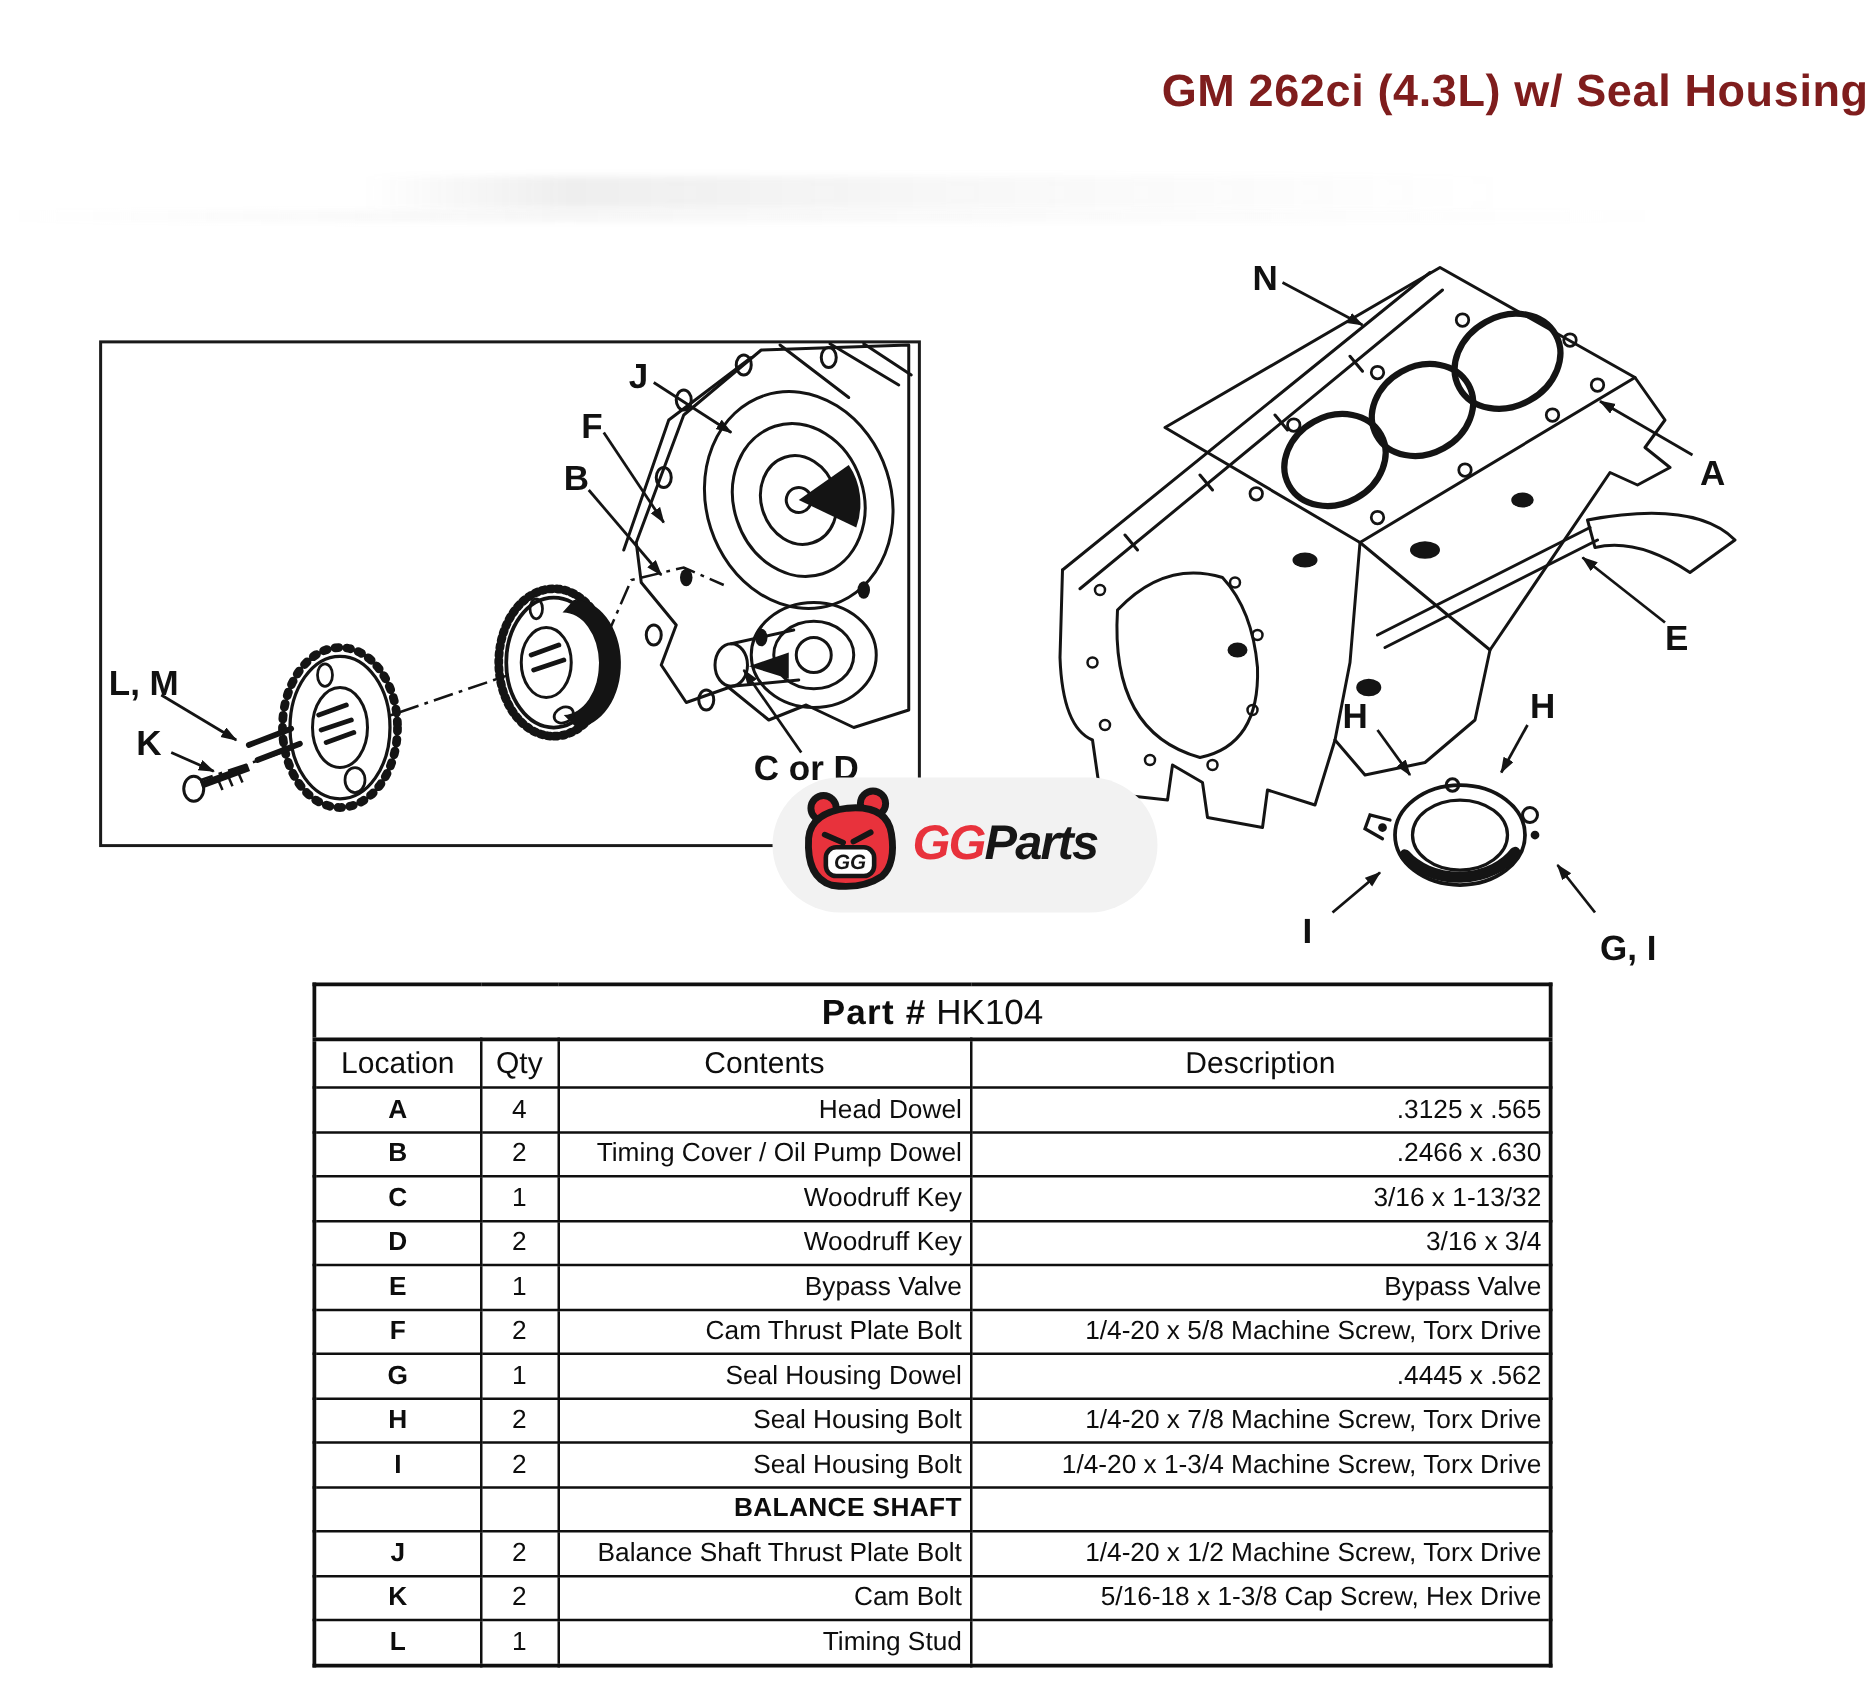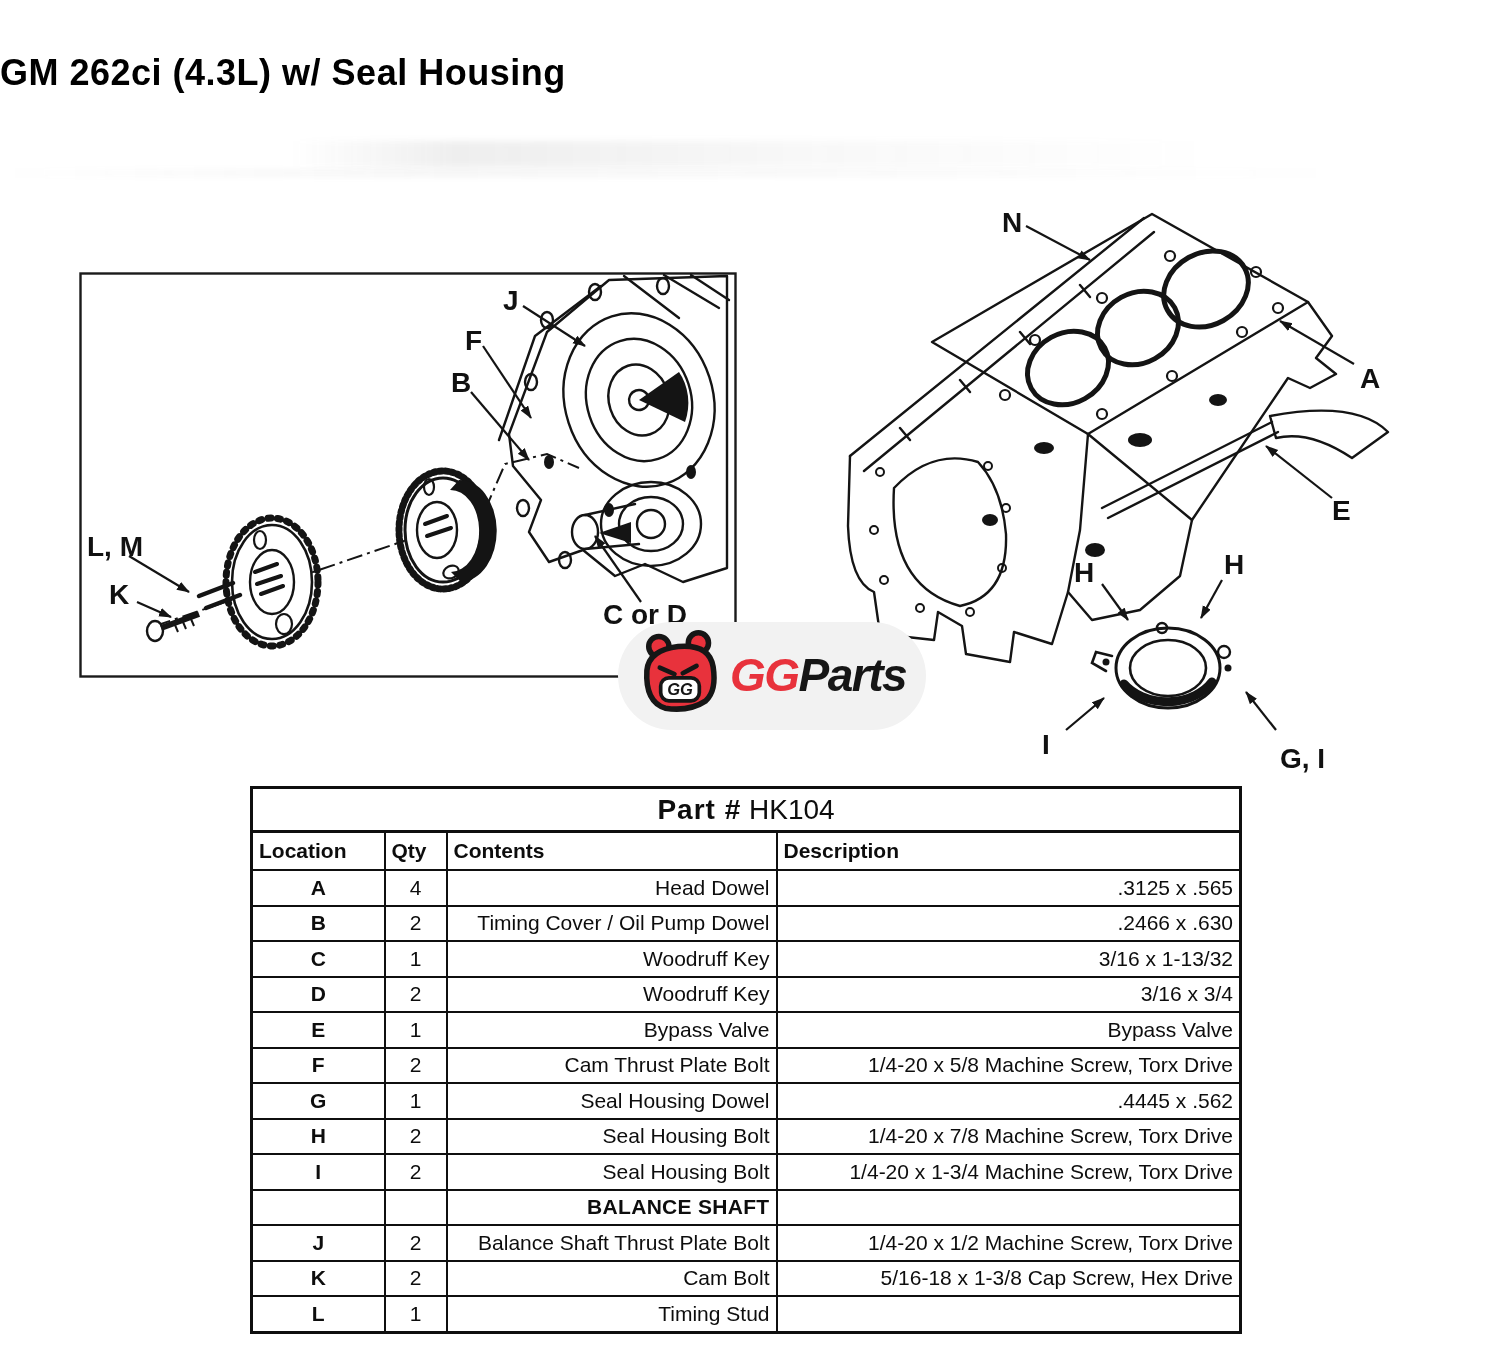--- a/index.html
+++ b/index.html
@@ -1,50 +1,50 @@
 <!DOCTYPE html>
 <html><head>
 <meta charset="utf-8">
 <style>
   html,body{margin:0;padding:0;background:#ffffff;}
   #page{position:relative;width:1495px;height:1350px;background:#ffffff;overflow:hidden;
         font-family:"Liberation Sans",sans-serif;color:#0d0d0d;}
   
-  .doc-title{position:absolute;top:50px;left:0;width:100%;text-align:left;
-             font-weight:bold;font-size:36px;line-height:46px;letter-spacing:0.5px;color:#000000;}
+  .doc-title{position:absolute;top:50px;left:0;width:100%;text-align:right;
+             font-weight:bold;font-size:36px;line-height:46px;letter-spacing:0.5px;color:#7f1d1d;}
   
   .scan-streak{position:absolute;pointer-events:none;}
   .streak1{top:141px;left:290px;width:920px;height:26px;
            background:linear-gradient(90deg,rgba(0,0,0,0) 0%,rgba(90,90,90,.10) 18%,rgba(120,120,120,.05) 55%,rgba(0,0,0,0) 100%);
            filter:blur(3px);}
   .streak2{top:168px;left:0px;width:1495px;height:10px;
            background:linear-gradient(90deg,rgba(0,0,0,0) 0%,rgba(120,120,120,.06) 30%,rgba(0,0,0,0) 90%);
            filter:blur(2px);}
   
   .diag{position:absolute;}
   #left-diagram{left:79px;top:272px;}
   #right-diagram{left:840px;top:190px;}
   svg text.lbl{font-family:"Liberation Sans",sans-serif;font-weight:bold;font-size:28px;fill:#111;}
   
   .logo-pill{position:absolute;left:618px;top:622px;width:308px;height:108px;border-radius:56px;
              background:#f2f2f2;z-index:6;display:flex;align-items:center;}
   .logo-pill .mascot{margin-left:16px;flex:0 0 auto;}
-  .logo-text{font-style:italic;font-weight:bold;font-size:46px;letter-spacing:-1.5px;white-space:nowrap;
+  .logo-text{font-style:italic;font-weight:bold;font-size:39px;letter-spacing:-1.5px;white-space:nowrap;
              margin-left:4px;margin-top:-2px;}
   .logo-gg{color:#e8323c;}
   .logo-parts{color:#161616;}
   
   .parts-table-wrap{position:absolute;left:250px;top:786px;width:989px;z-index:2;}
   table.parts{border-collapse:collapse;width:989px;table-layout:fixed;background:#fff;}
   table.parts th,table.parts td{border:2px solid #0f0f0f;padding:0 6px;overflow:hidden;white-space:nowrap;}
   table.parts{border:3px solid #0f0f0f;}
   .t-title{height:41px;text-align:center;font-size:28px;border-bottom:3px solid #0f0f0f !important;margin-top:23px;}
   .t-title .bold{font-weight:bold;letter-spacing:1px;}
   .t-title .norm{font-weight:normal;}
-  .t-head th{height:36px;font-size:21px;font-weight:bold;text-align:left;border-bottom:3px solid #0f0f0f;}
+  .t-head th{height:36px;font-size:24px;font-weight:normal;text-align:center;border-bottom:3px solid #0f0f0f;}
   .t-row td{height:33.5px;font-size:21px;}
   .cell-loc{text-align:center;font-weight:bold;font-size:23px;}
   .cell-qty{text-align:center;}
   .cell-contents,.cell-desc{text-align:right;}
   .section-row .cell-contents{font-weight:bold;letter-spacing:0.3px;}
   .col-loc{width:133px;}.col-qty{width:62px;}.col-contents{width:330px;}.col-desc{width:464px;}
 </style>
 </head>
 <body>
 

